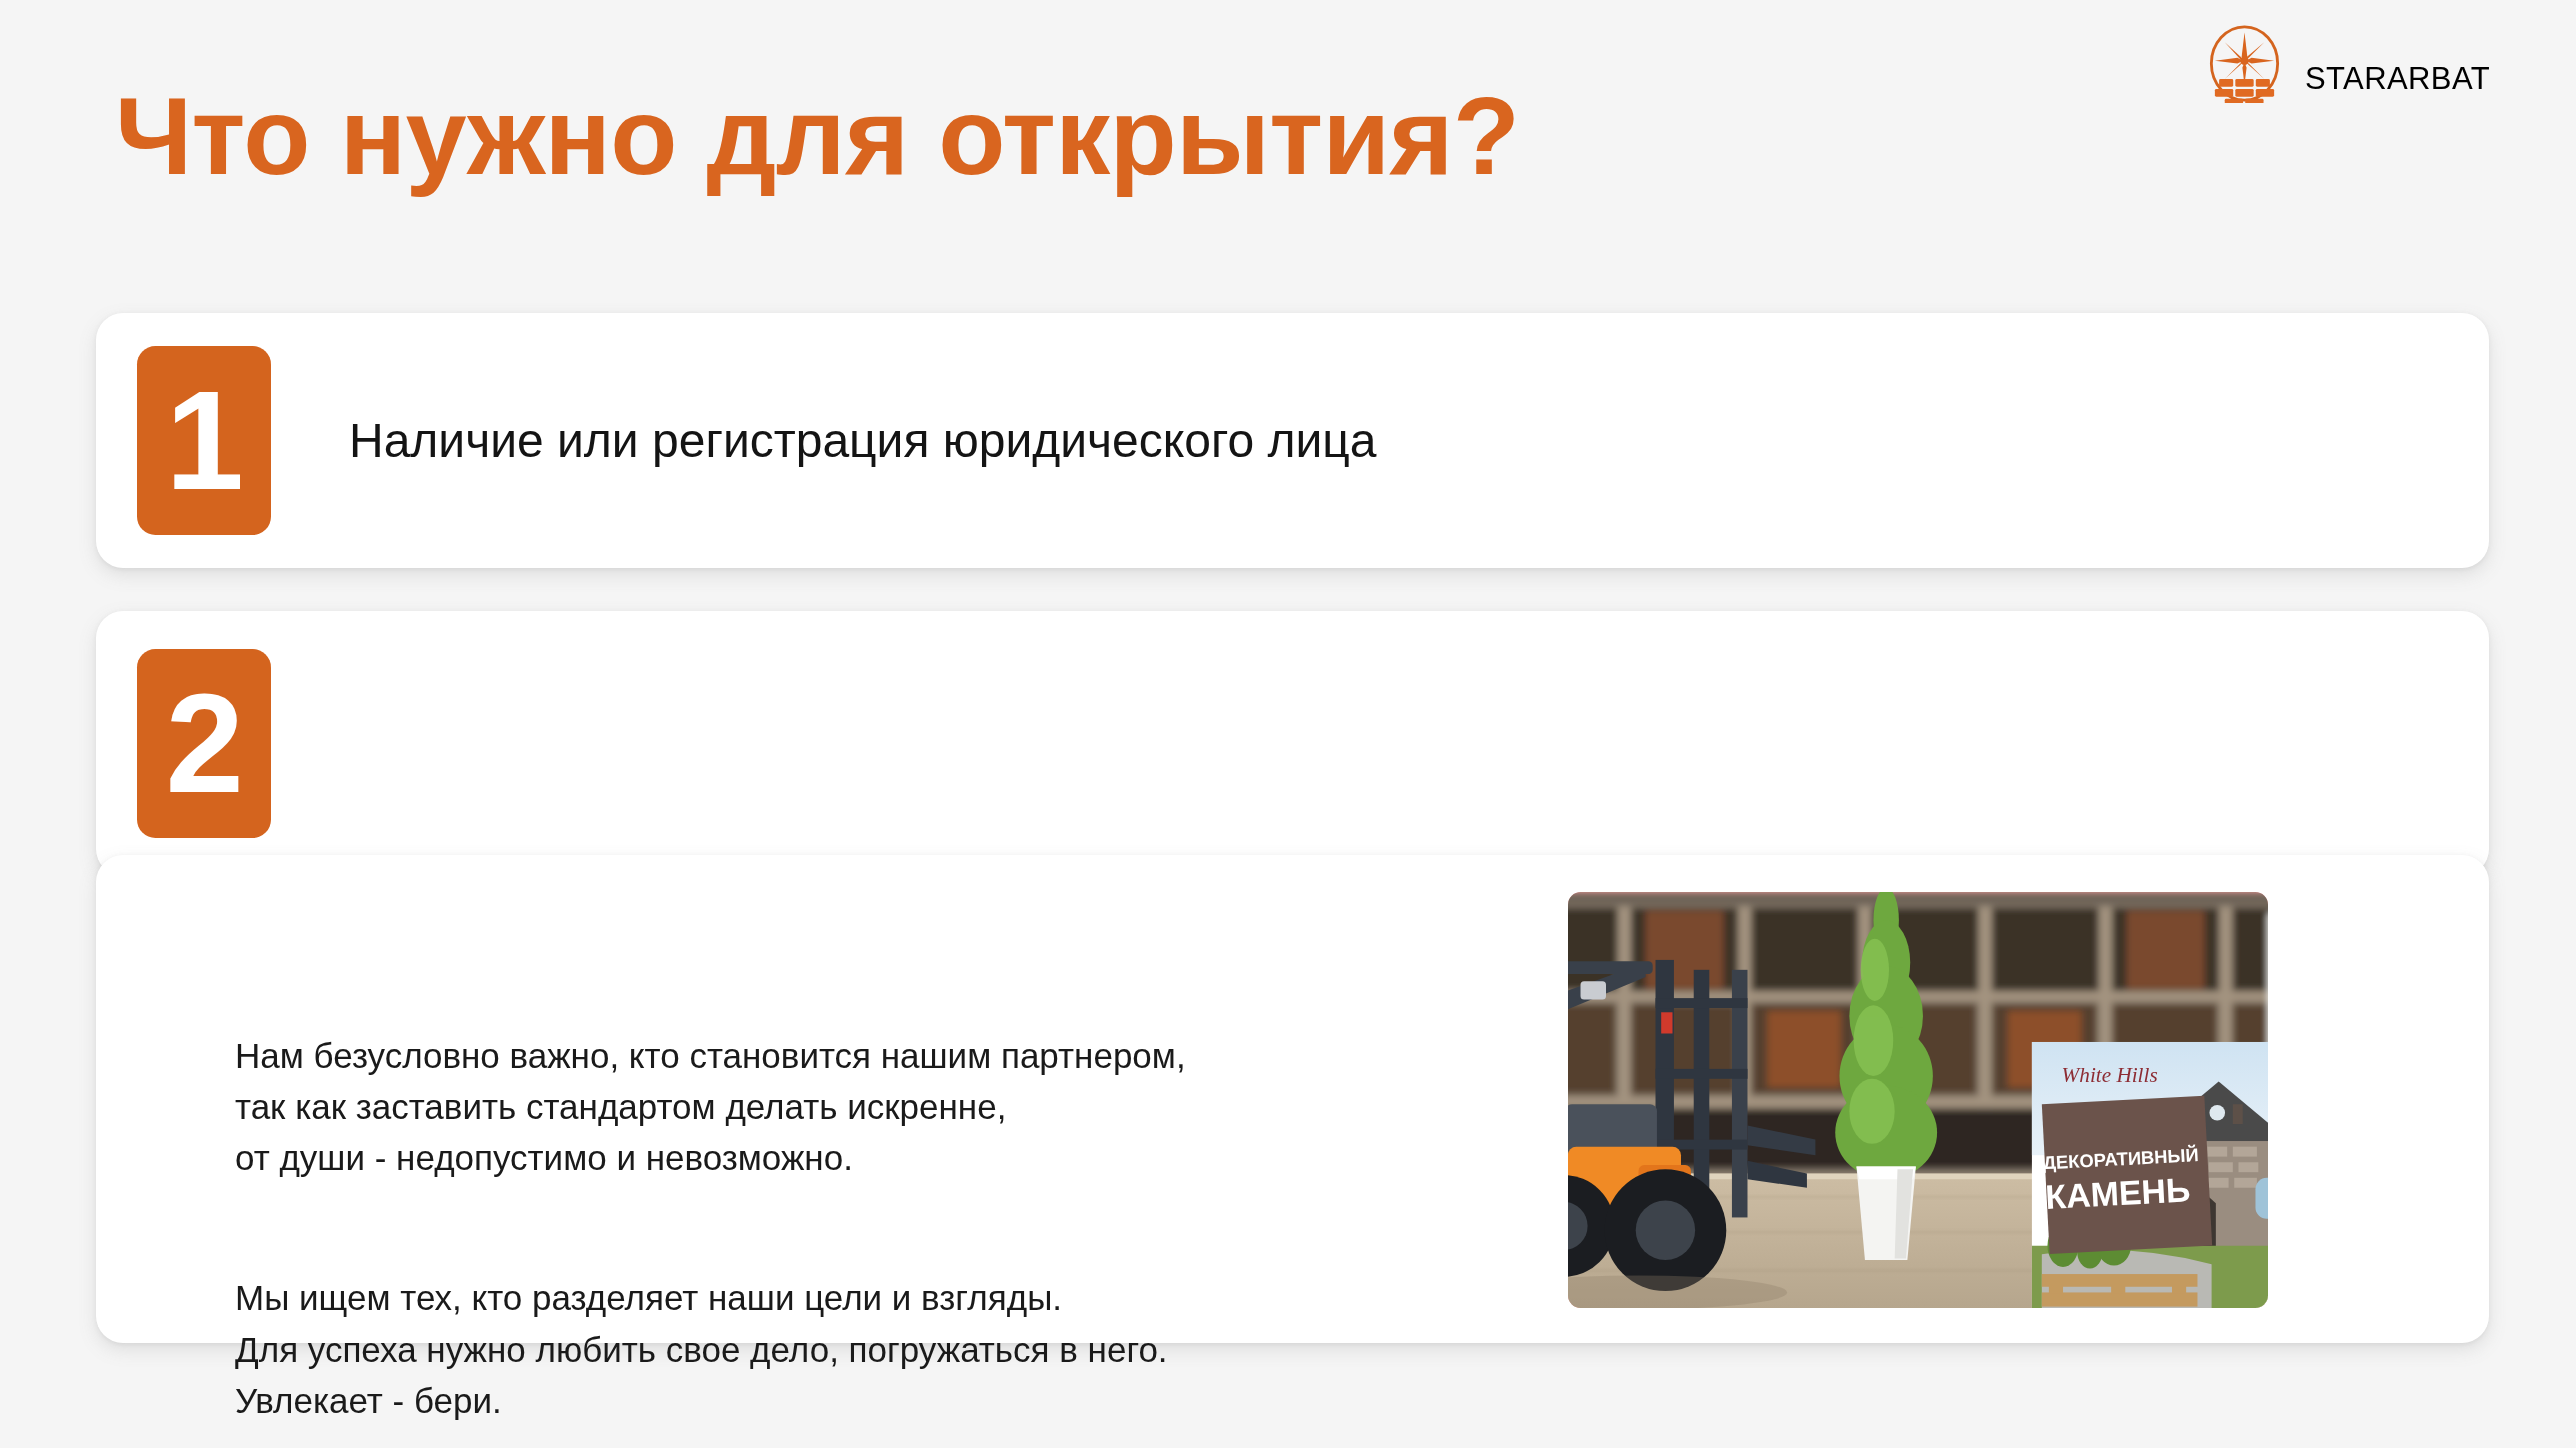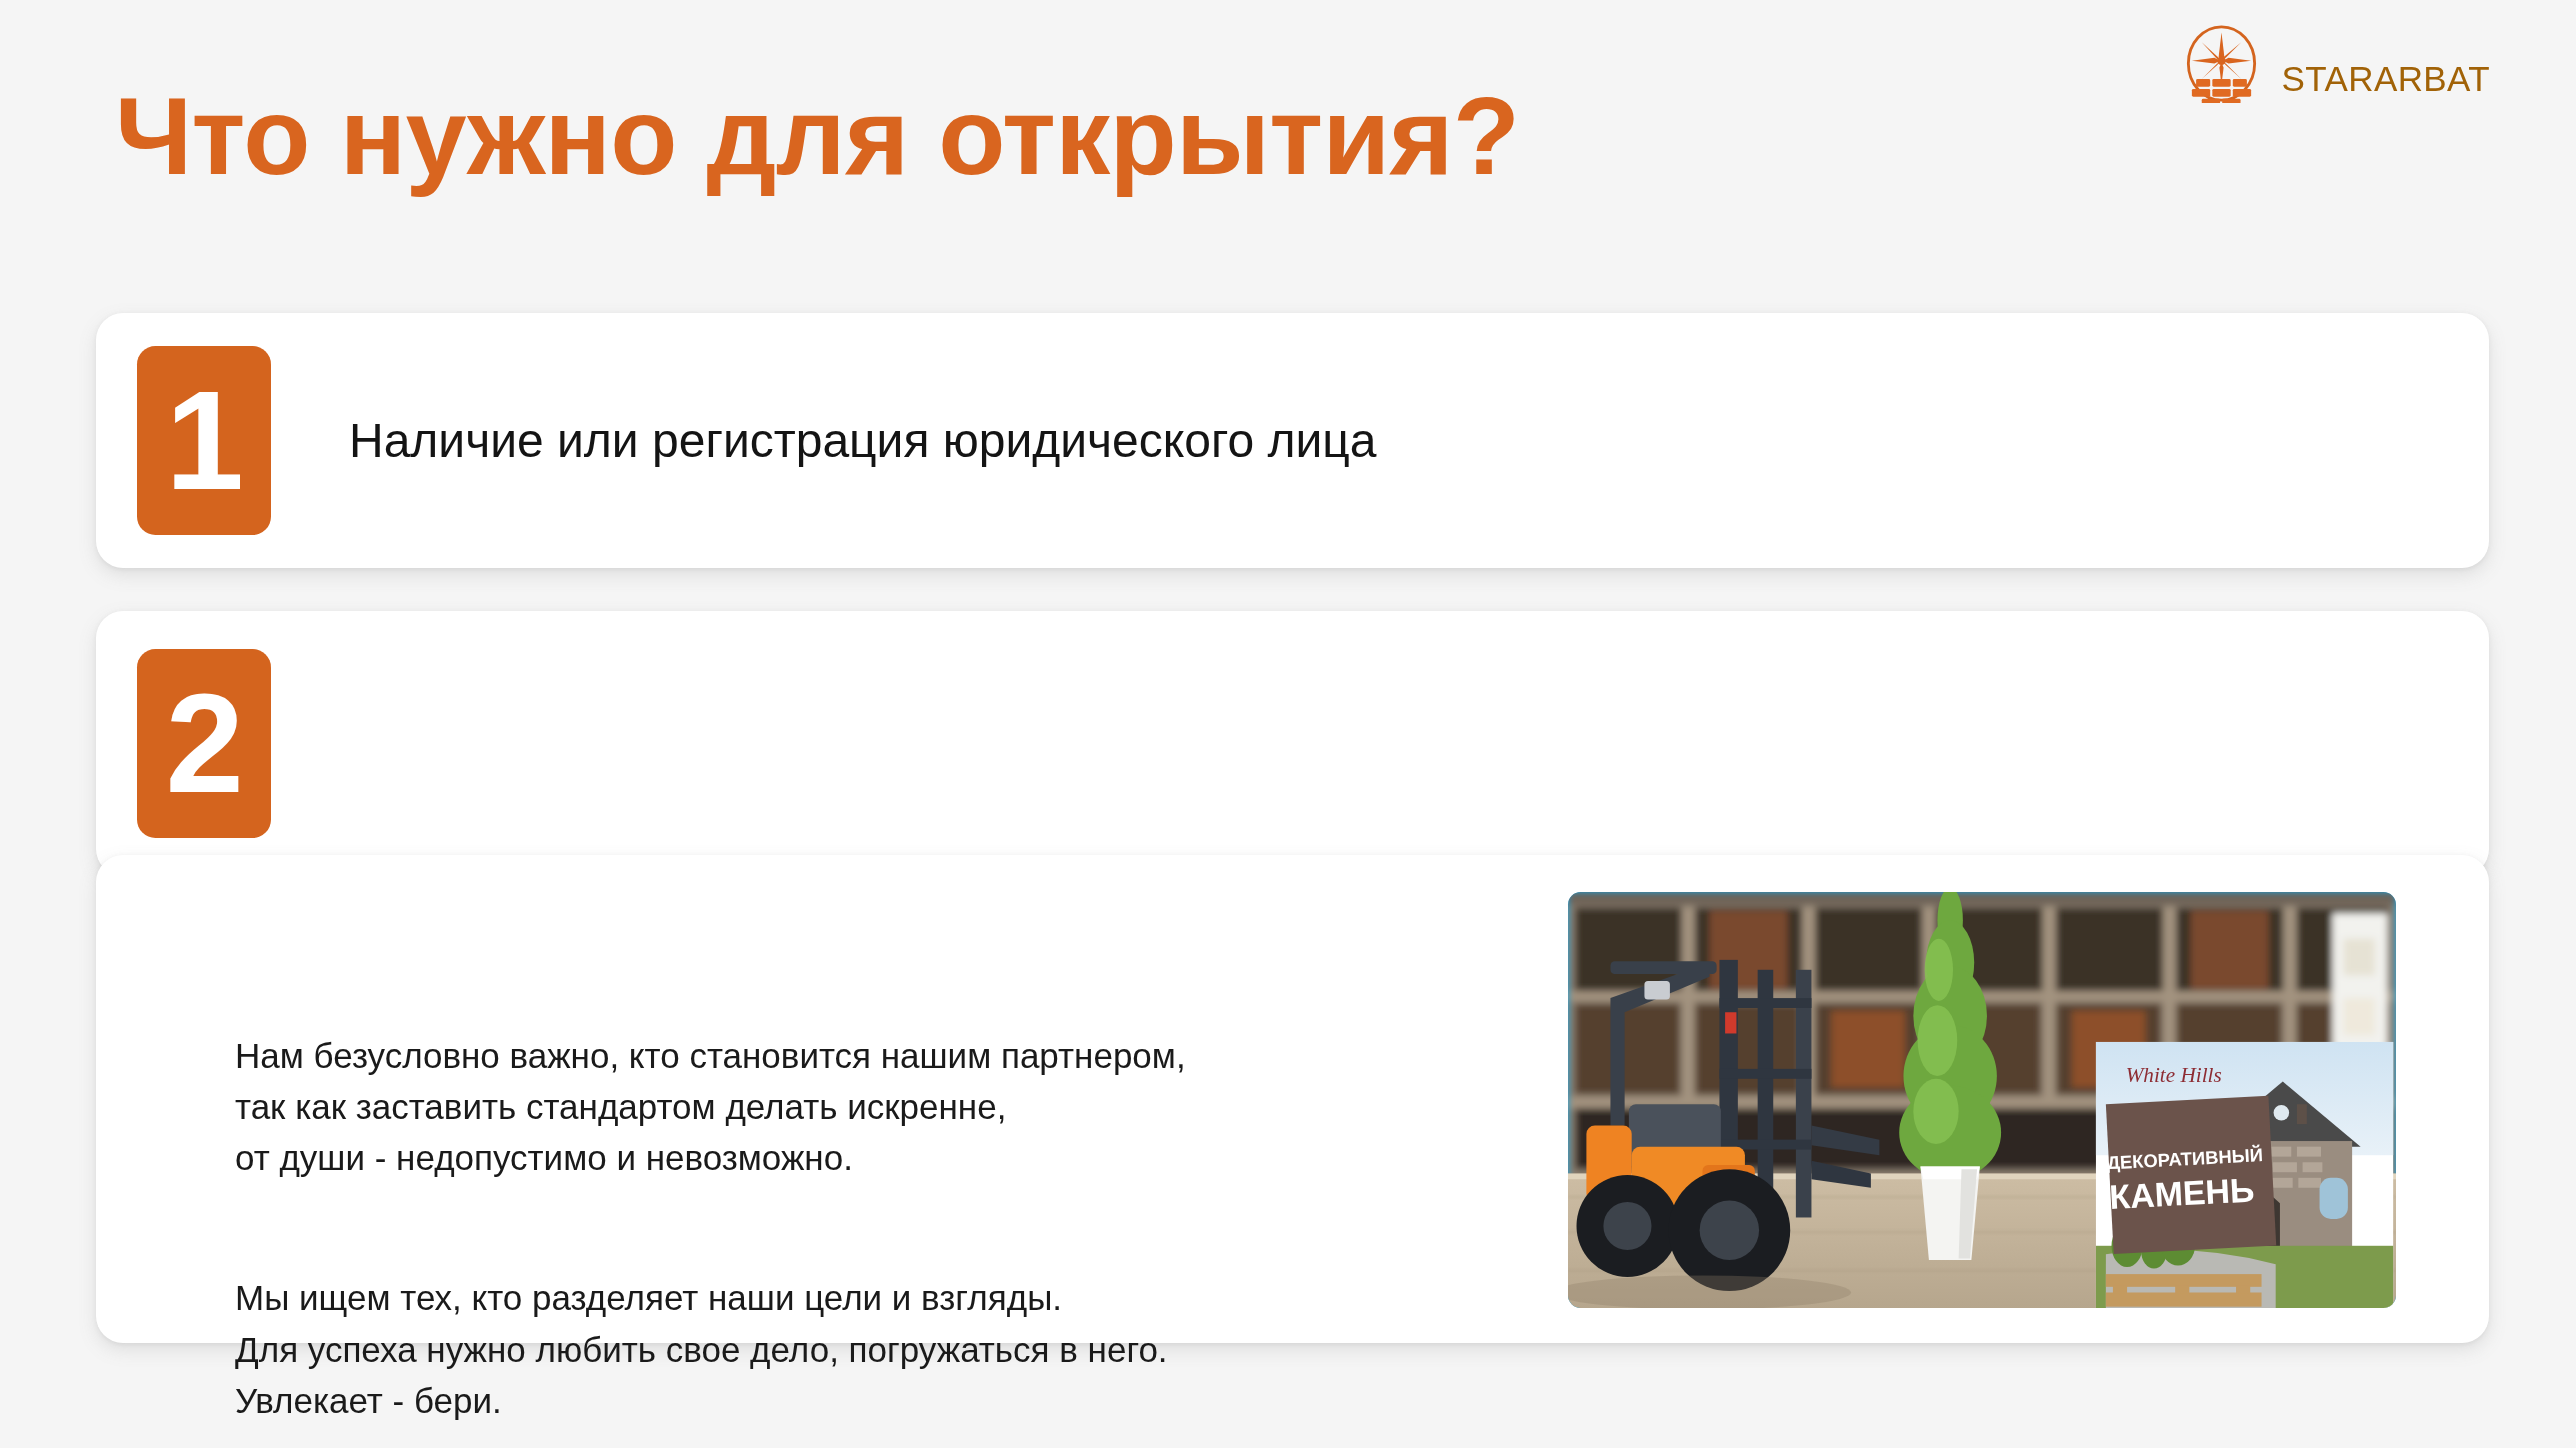--- a/index.html
+++ b/index.html
@@ -27,23 +27,23 @@
     align-items: center;
     gap: 21px;
   }
   .logo-mark {
     width: 79px;
     height: 79px;
     display: block;
   }
   .logo-text {
     font-family: "Liberation Sans", sans-serif;
-    font-size: 50px;
+    font-size: 44px;
     font-weight: 400;
-    color: #a16207;
+    color: #000000;
     letter-spacing: 0.4px;
     font-variant: small-caps;
     text-transform: lowercase;
     white-space: nowrap;
     line-height: 1;
     margin-top: 20px;
   }
 
   
   .slide-title {
@@ -114,25 +114,25 @@
     font-weight: 500;
     white-space: pre-line;
     width: 1344px;
   }
   .body-copy .para + .para { margin-top: 38px; }
 
   .photo {
     position: absolute;
     left: 1472px;
     top: 37px;
-    width: 828px;
+    width: 700px;
     height: 416px;
     border-radius: 12.7px;
     overflow: hidden;
-    background: #0ea5e9;
+    background: #fca5a5;
   }
   .photo svg { display: block; width: 100%; height: 100%; }
 </style>
 </head>
 <body>
 
 <div class="slide">
 
   <div class="logo">
     <span>

